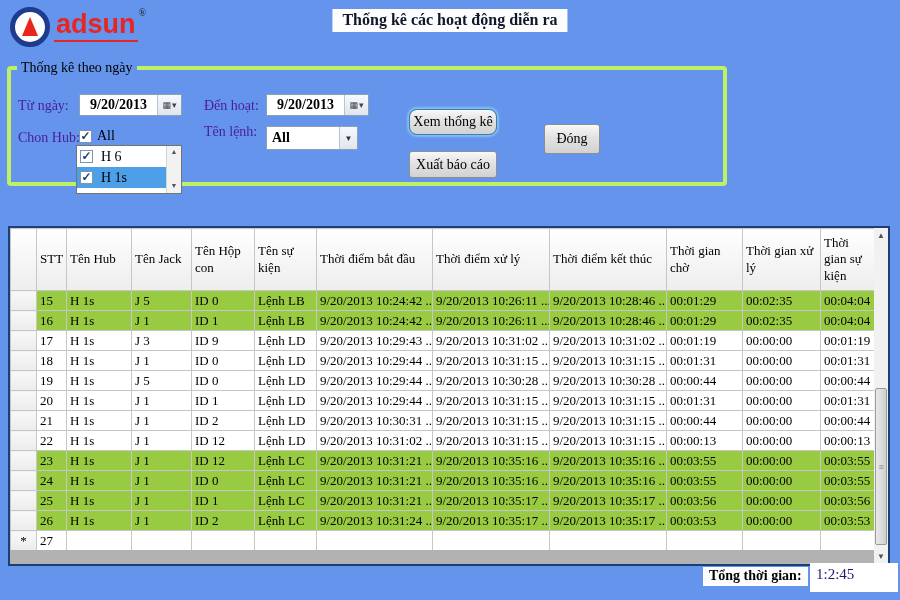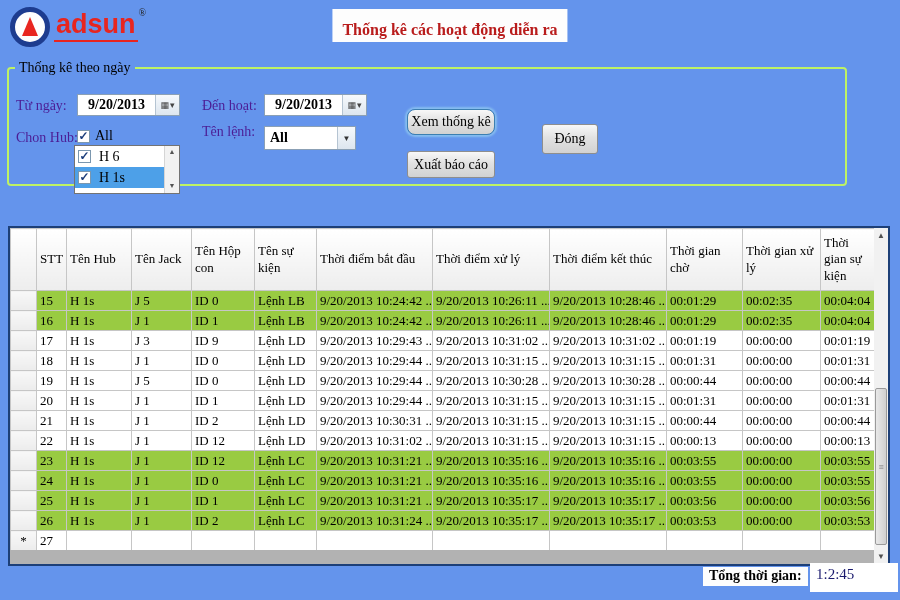--- a/index.html
+++ b/index.html
@@ -12,25 +12,25 @@
   .logo-circle { width:40px; height:40px; border:5px solid #1d3c8f; border-radius:50%;
     background:#fdfdfd; position:relative; }
   .logo-arrow { position:absolute; left:7px; top:5px; width:0; height:0;
     border-left:8px solid transparent; border-right:8px solid transparent;
     border-bottom:19px solid #e8251f; }
   .logo-text { color:#e8251f; font-family:"Liberation Sans","DejaVu Sans",sans-serif;
     font-weight:bold; font-size:27px; line-height:34px; margin:2px 0 0 4px;
     border-bottom:2px solid #e8251f; padding:0 2px 1px 2px; }
   .logo-reg { color:#222; font-size:10px; vertical-align:top; margin-left:1px; }
   .app-title { position:absolute; left:50%; transform:translateX(-50%); top:9px;
-    background:#fdfdfd; color:#b91c1c; font-weight:bold; font-size:16px; padding:12px 10px 3px 10px; }
+    background:#fdfdfd; color:#0f172a; font-weight:bold; font-size:16px; padding:2px 10px 3px 10px; }
 
   
-  fieldset.filter { position:absolute; left:7px; top:60px; width:840px; height:126px;
-    border:2px solid #bef264; border-radius:4px; padding:0; }
+  fieldset.filter { position:absolute; left:7px; top:60px; width:720px; height:126px;
+    border:4px solid #bef264; border-radius:4px; padding:0; }
   fieldset.filter legend { margin-left:6px; padding:0 4px; font-size:14px; color:#000; }
   .flabel { position:absolute; font-size:14px; color:#4c1d95; }
   .datepicker, .combobox { position:absolute; height:22px; background:#fff;
     border:1px solid #8ba0b5; display:flex; align-items:center; font-size:14px;font-weight:bold; }
   .dp-text { flex:1; text-align:center; }
   .dp-btn { width:24px; height:100%; border-left:1px solid #b5c4d2;
     background:linear-gradient(#f6f9fc,#dde6ef); display:flex; align-items:center;
     justify-content:center; gap:1px; font-size:9px; color:#444; cursor:default; }
   .combo-text { flex:1; padding-left:5px; }
   .combo-btn { width:18px; height:100%; border-left:1px solid #b5c4d2;

